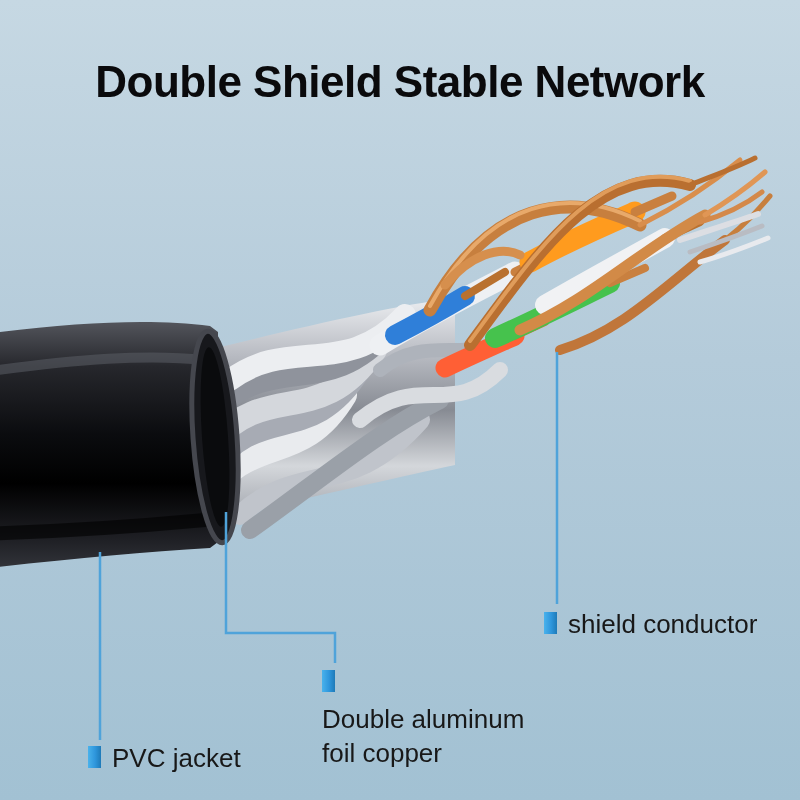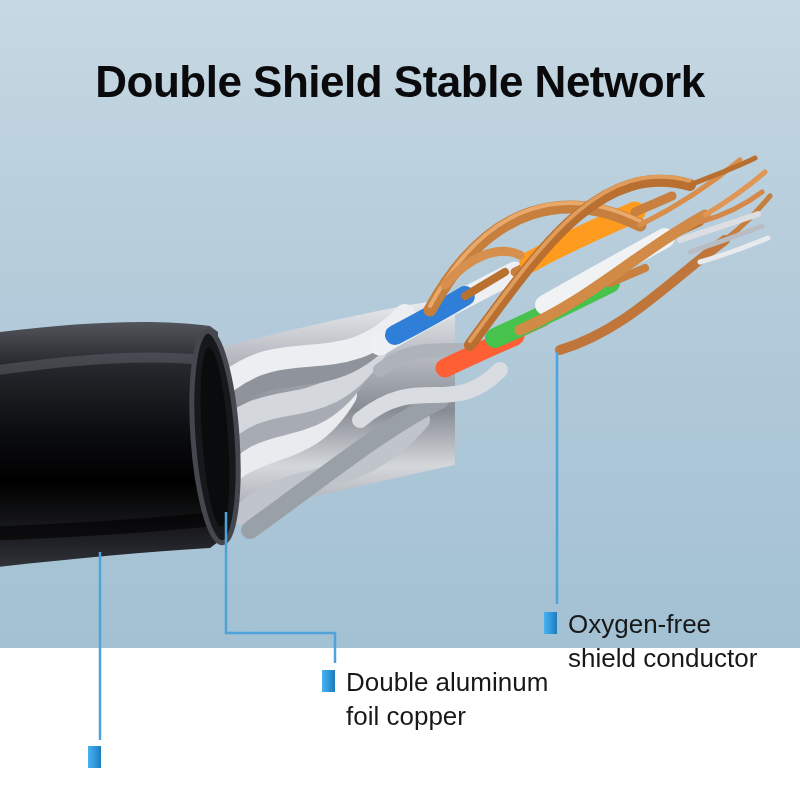--- a/index.html
+++ b/index.html
@@ -1,21 +1,21 @@
 <!DOCTYPE html>
 <html><head>
 <meta charset="utf-8">
 <style>
   html,body{margin:0;padding:0;}
   body{
     width:800px;height:800px;overflow:hidden;
     font-family:"Liberation Sans", sans-serif;
   }
   .stage{
-    position:relative;width:800px;height:648px;
+    position:relative;width:800px;height:800px;
     background:linear-gradient(180deg,#c6d8e3 0%,#b4cbda 45%,#a2c1d3 100%);
   }
   .headline{
     position:absolute;top:58px;left:0;width:800px;margin:0;
     text-align:center;font-size:44px;line-height:1.1;
     font-weight:bold;letter-spacing:-0.5px;color:#0a0a0c;
   }
   .cable-svg{position:absolute;left:0;top:0;width:800px;height:800px;display:block;}
   .callout{
     position:absolute;display:flex;align-items:flex-start;gap:11px;
@@ -109,31 +109,34 @@
 
     <g stroke="#4fa3da" stroke-width="2.5" fill="none">
       <path d="M 100 552 L 100 740"></path>
       <path d="M 226 512 L 226 633 L 335 633 L 335 663"></path>
       <path d="M 557 352 L 557 604"></path>
     </g>
   </svg>
 
   <div class="callout" style="left:88px;top:742px;">
     <span class="marker"></span>
+    <span class="callout-text">
+      <span>PVC jacket</span>
+      <span></span>
+    </span>
   </div>
 
-  <div class="callout" style="left:322px;top:666px;">
+  <div class="callout" style="left:322px;top:666px;flex-direction:column;">
     <span class="marker"></span>
     <span class="callout-text">
       <span>Double aluminum</span>
       <span>foil copper</span>
     </span>
   </div>
 
   <div class="callout" style="left:544px;top:608px;">
     <span class="marker"></span>
     <span class="callout-text">
-      <span>Oxygen-free</span>
       <span>shield conductor</span>
     </span>
   </div>
 
 </div>
 
 </body></html>

